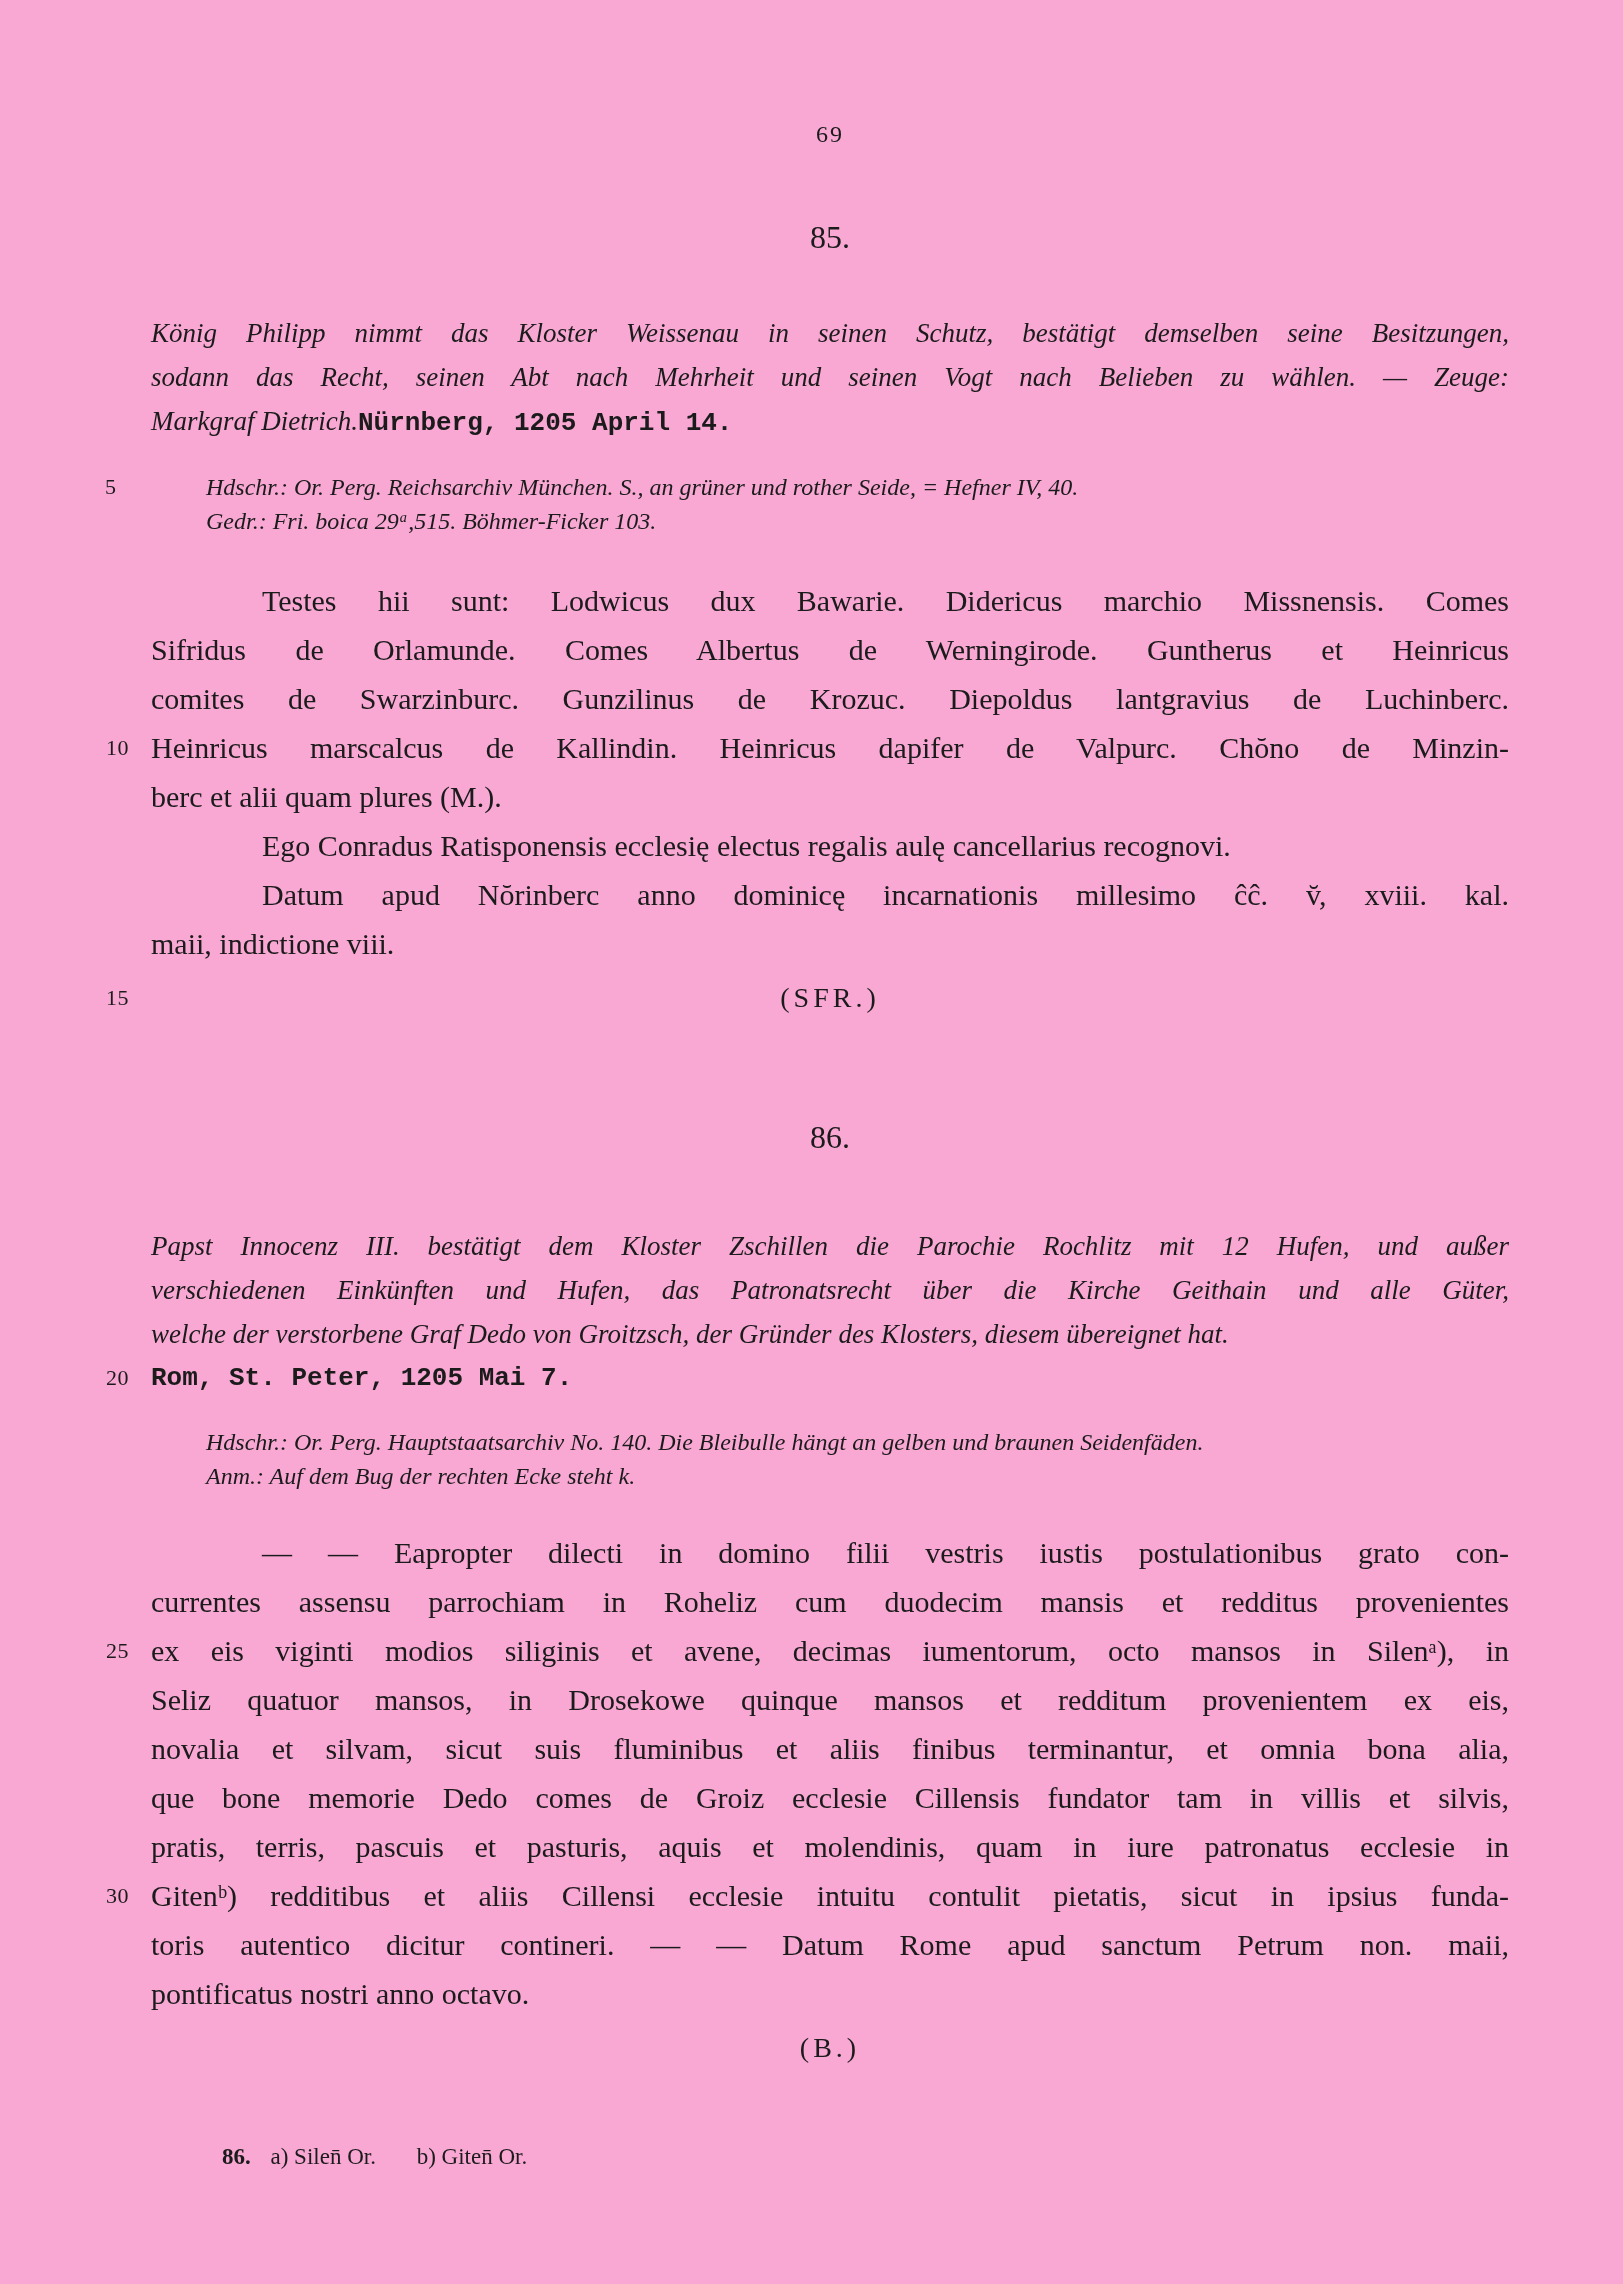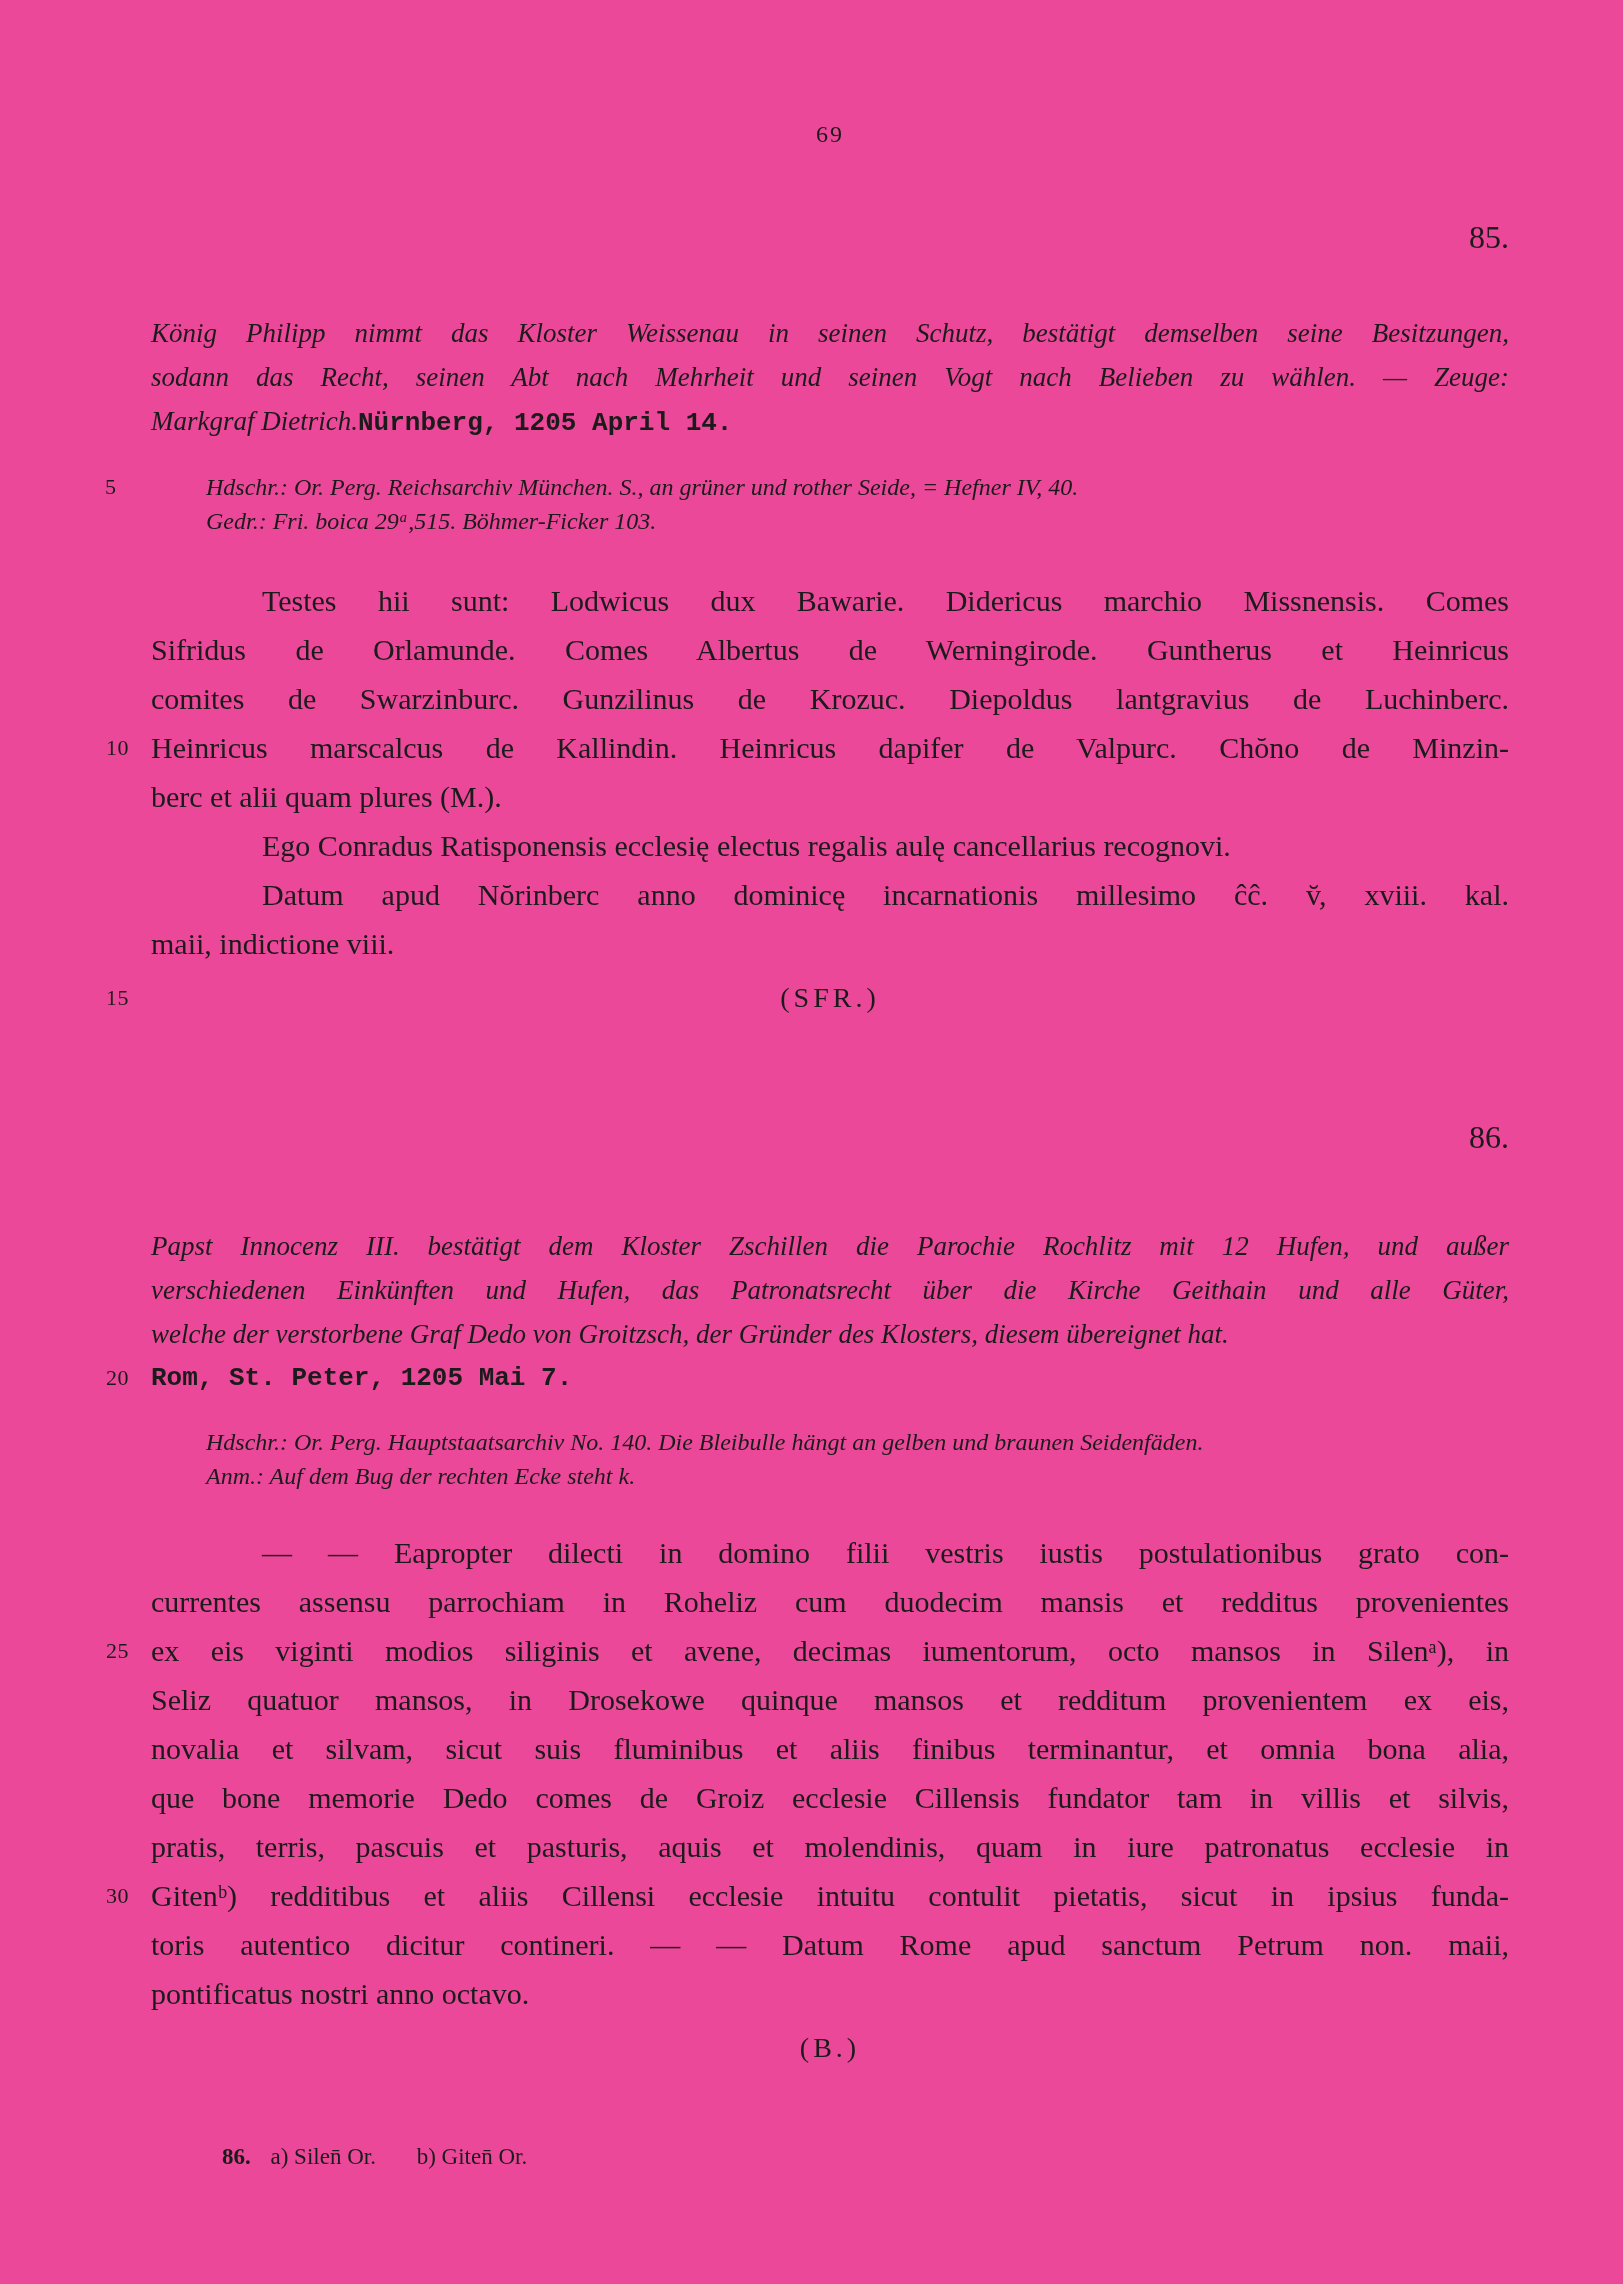--- a/index.html
+++ b/index.html
@@ -1,33 +1,33 @@
 <!DOCTYPE html>
 <html style="font-size:8px"><head>
 <meta charset="utf-8">
 <style>
   html, body { margin: 0; padding: 0; background: #f4f3ef; }
   .page {
     position: relative;
     width: 1624px;
     min-height: 2284px;
     box-sizing: border-box;
-    background: #ec4899;
+    background: #f9a8d4;
     color: #1b1b1b;
     font-family: "Liberation Serif", "DejaVu Serif", serif;
     padding: 121px 115px 61px 151px;
   }
   .pagenum {
     text-align: center;
     font-size: 24px;
     letter-spacing: 2px;
   }
   .heading {
     margin: 71px 0 0 0;
-    text-align: right;
+    text-align: center;
     font-size: 32px;
     font-weight: 400;
   }
   .heading-2 { margin-top: 101px; }
   .summary {
     margin-top: 55px;
     font-style: italic;
     font-size: 27px;
     line-height: 44px;
   }

